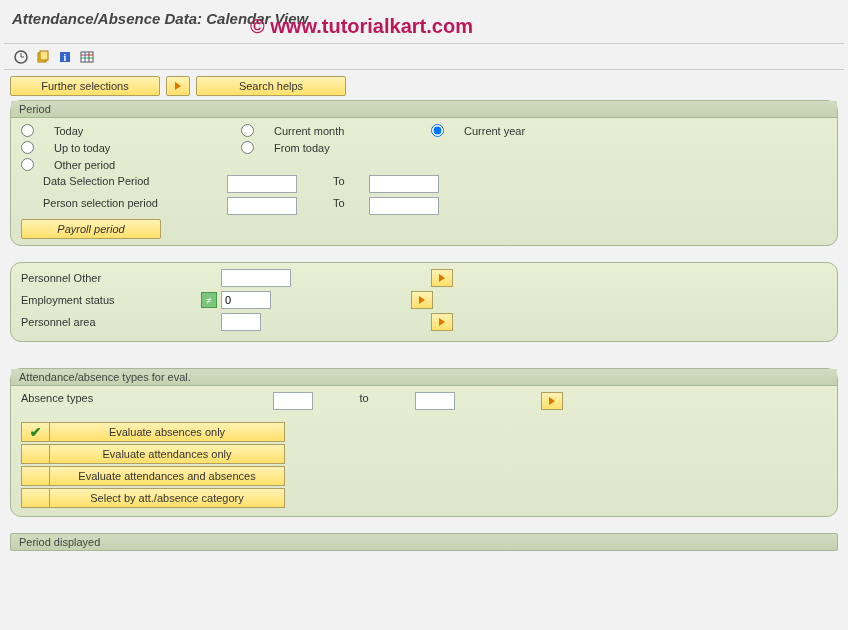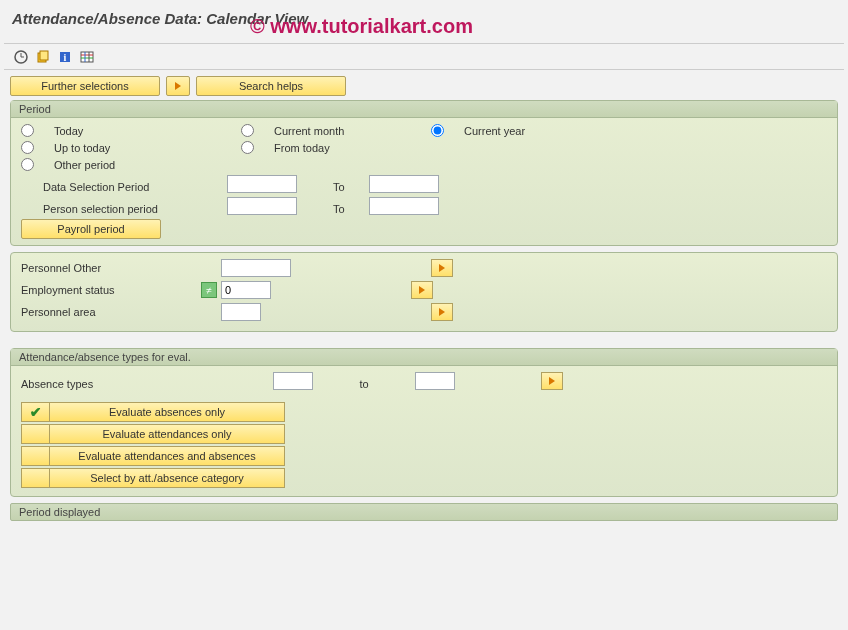--- a/index.html
+++ b/index.html
@@ -69,23 +69,23 @@
     color: #333;
   }
   .sap-button-small {
     min-width: 24px;
     width: 24px;
     padding: 0;
   }
   .group-box {
     background: linear-gradient(to bottom, #e8efd3 0%, #dde6cb 100%);
     border: 1px solid #a8b896;
-    border-radius: 4px;
+    border-radius: 11px;
     margin-top: 4px;
-    margin-bottom: 6px;
+    margin-bottom: 16px;
     position: relative;
   }
   .group-box-header {
     background: linear-gradient(to bottom, #d0dcc0, #c4d2b0);
     border-bottom: 1px solid #a8b896;
     padding: 2px 8px;
     font-size: 11px;
     color: #444;
   }
   .group-box-header-only {
@@ -111,21 +111,21 @@
   label.radio-label {
     display: inline-flex;
     align-items: center;
     gap: 20px;
     font-size: 11px;
     cursor: pointer;
   }
   input[type="radio"] { margin: 0; }
   .field-row {
     display: flex;
-    align-items: flex-end;
+    align-items: flex-start;
     margin-bottom: 4px;
     gap: 6px;
   }
   .field-label {
     width: 200px;
     padding-left: 22px;
     font-size: 11px;
   }
   .field-label-to {
     width: 60px;
@@ -310,21 +310,21 @@
         <input class="text-input w70" value="" style="">
         <div class="field-label-to">To</div>
         <input class="text-input w70" value="" style="">
       </div>
       <div class="field-row">
         <div class="field-label">Person selection period</div>
         <input class="text-input w70" value="" style="">
         <div class="field-label-to">To</div>
         <input class="text-input w70" value="" style="">
       </div>
-      <button class="sap-button" style="min-width:140px;margin-left:0;">Payroll period</button>
+      <button class="sap-button" style="min-width:140px;margin-left:0;font-style:italic;">Payroll period</button>
     </div>
   </div>
 
   <div class="group-box">
     <div class="group-box-body">
       <div class="sel-row">
         <div class="sel-label">Personnel Other</div>
         <div style="width:20px;"></div>
         <input class="text-input w70" value="" style="">
         <div style="width:100px;"></div>

